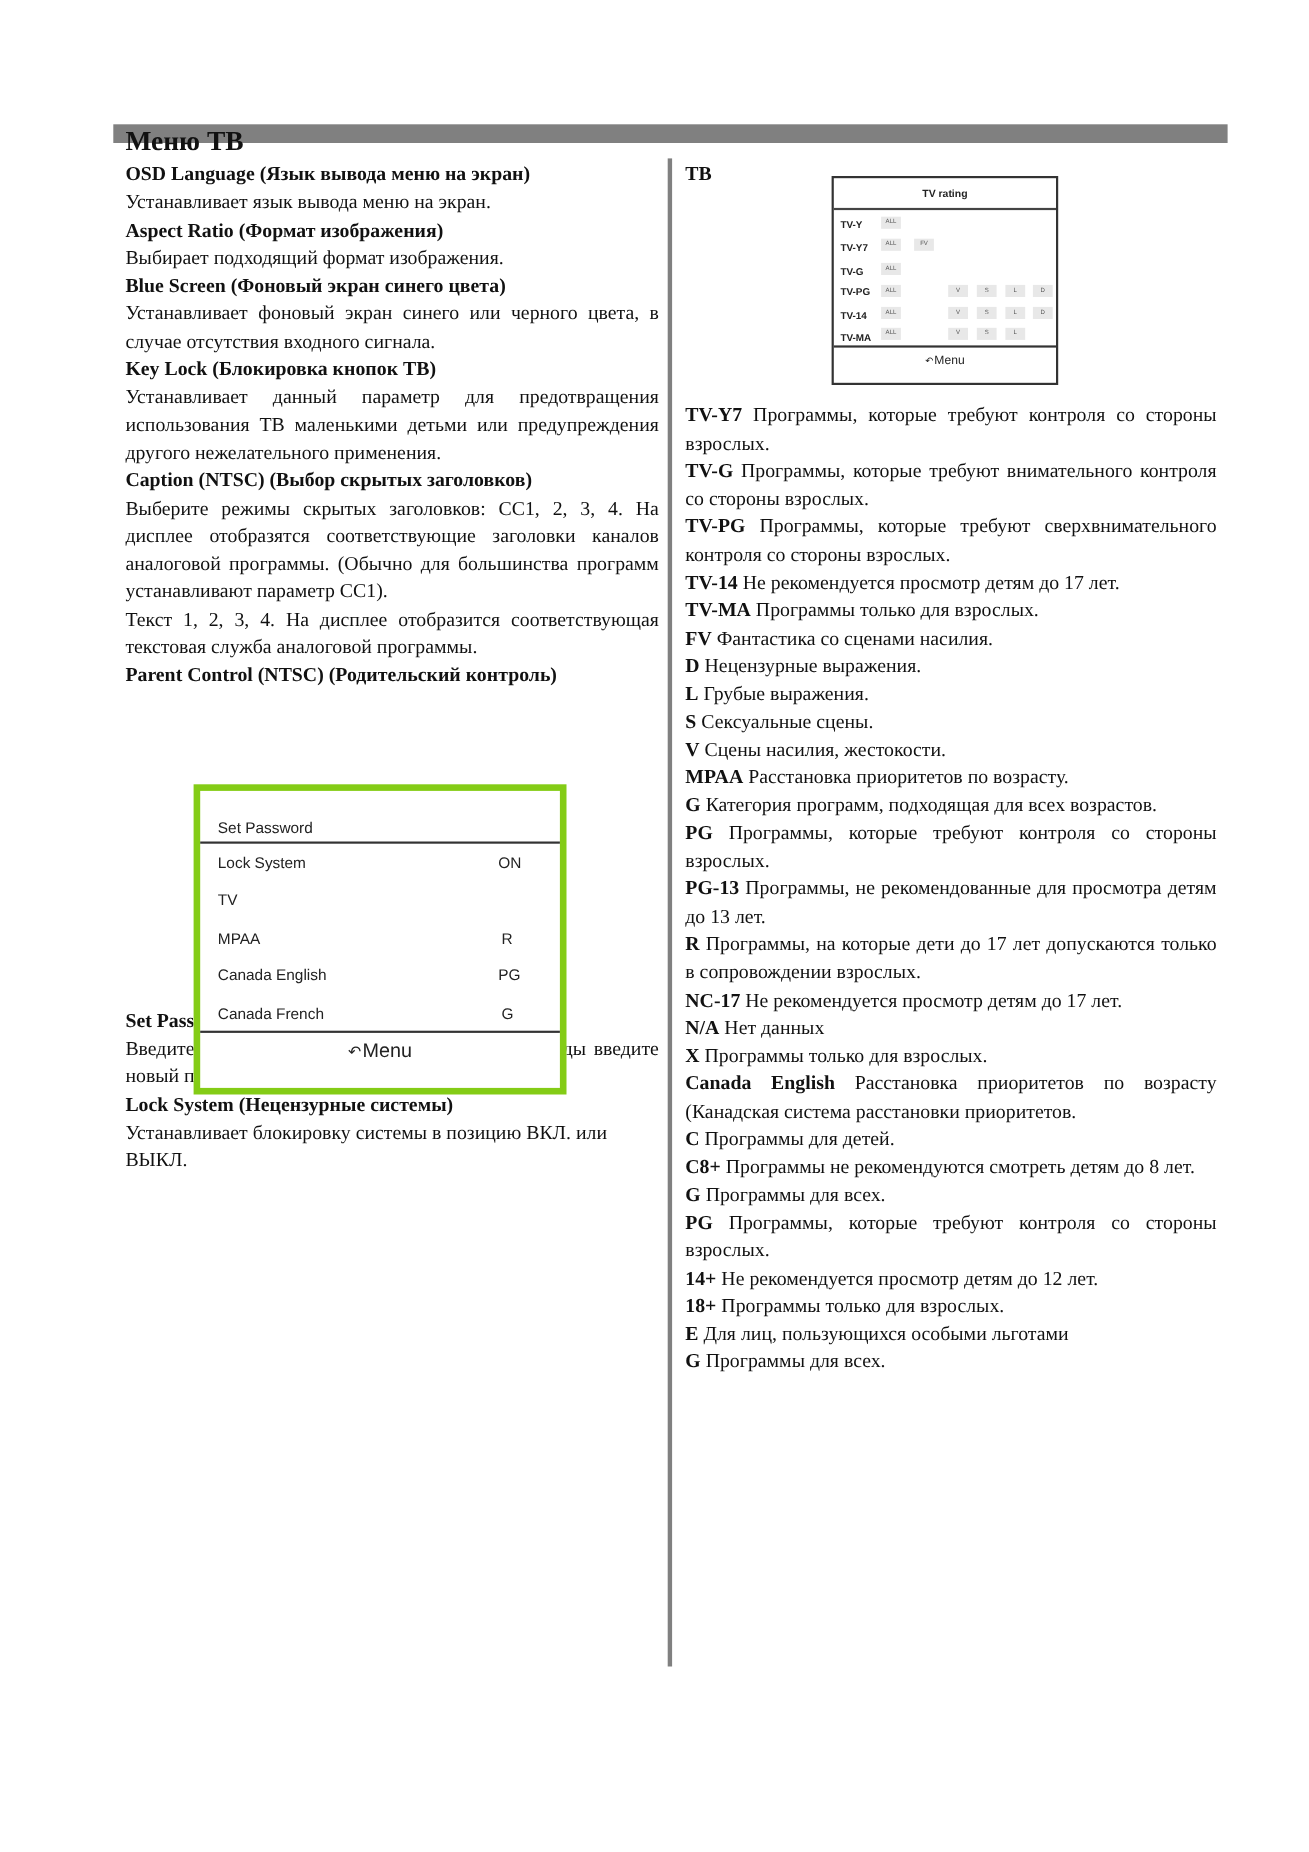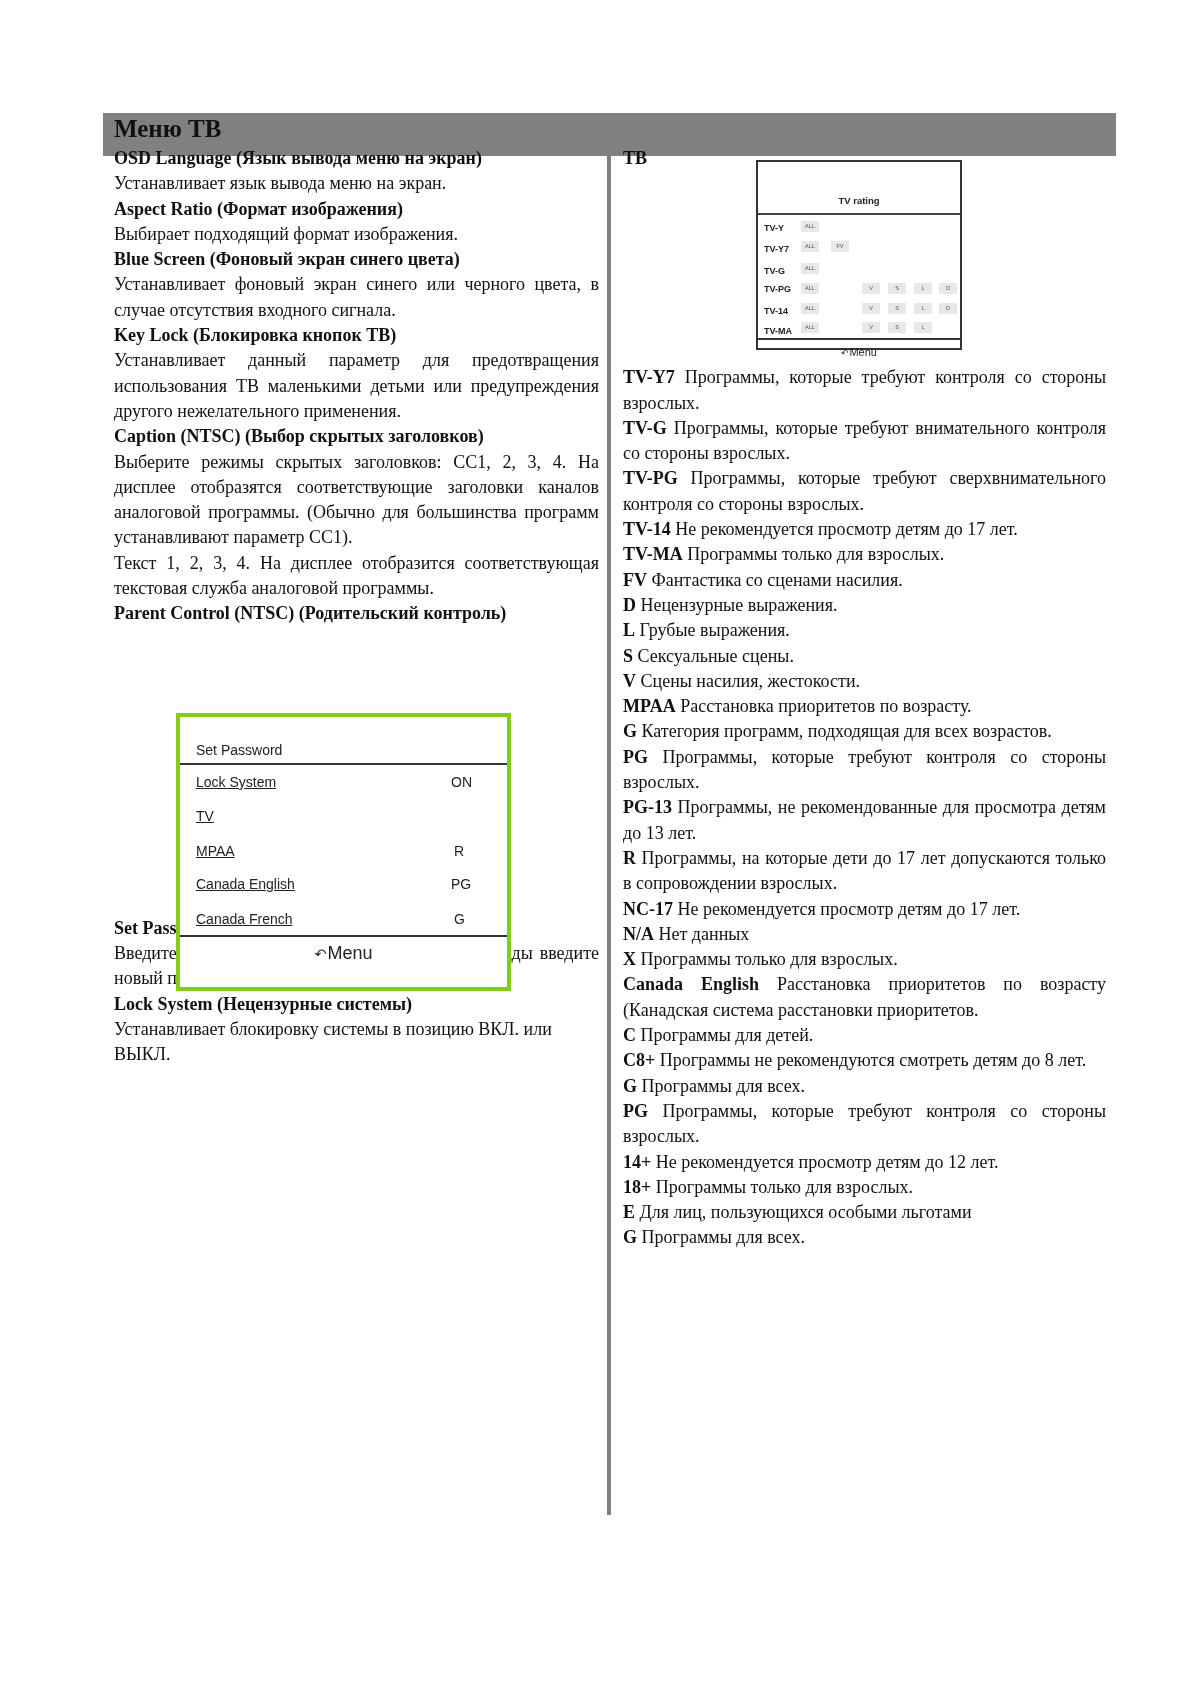--- a/index.html
+++ b/index.html
@@ -1,48 +1,48 @@
 <!DOCTYPE html>
 <html><head>
 <meta charset="utf-8">
 <style>
   html, body { margin: 0; padding: 0; background: #ffffff; }
   body { width: 1190px; height: 1684px; position: relative; overflow: hidden;
          font-family: "Liberation Serif", serif; color: #111; }
-  .titlebar { position: absolute; left: 103px; top: 113px; width: 1013px; height: 43px;
+  .titlebar { position: absolute; left: 103px; top: 113px; width: 1013px; height: 17px;
               background: #808080; }
   .titlebar h1 { margin: 0; padding-left: 11px; font-size: 25px; line-height: 31px;
                  font-weight: bold; color: #111; }
   .divider { position: absolute; left: 607px; top: 144px; width: 4px; height: 1371px;
              background: #808080; }
   .col { position: absolute; font-size: 18px; line-height: 25.3px; text-align: justify; }
   .col.left { left: 114px; top: 146px; width: 485px; }
   .col.right { left: 623px; top: 146px; width: 483px; }
   .col p { margin: 0; }
   .col .h { font-weight: bold; }
   .col b { font-weight: bold; }
   .col .last { text-align: left; }
   
   .tvpanel { position: absolute; left: 756px; top: 160px; width: 202px; height: 186px;
              border: 2px solid #333; font-family: "Liberation Sans", sans-serif; background: #fff; }
   .tvpanel .phead { height: 29px; border-bottom: 2px solid #444; text-align: center;
-                    font-size: 9.5px; font-weight: bold; line-height: 12px; padding-top: 9px; box-sizing: border-box; color:#222;margin-top:24px; }
+                    font-size: 9.5px; font-weight: bold; line-height: 12px; padding-top: 9px; box-sizing: border-box; color:#222; }
   .tvpanel .rows { position: relative; height: 123px; }
   .tvpanel .row { position: absolute; left: 6px; height: 20px; width: 190px; }
   .tvpanel .rlabel { position: absolute; left: 0; font-size: 9px; font-weight: bold; color: #222; }
   .tvpanel .tag { position: absolute; top: 0; width: 18px; height: 11px; background: #e8e8e8;
                   font-size: 5.5px; color: #555; text-align: center; line-height: 11px; }
   .tvpanel .pfoot { border-top: 2px solid #333; height: 28px; text-align: center; font-size: 11px;
                     line-height: 24px; color: #222; }
   
   .pcpanel { position: absolute; left: 176px; top: 713px; width: 327px; height: 270px;
-             border: 4px solid #84cc16; font-family: "Liberation Sans", sans-serif; background:#fff; color:#222; }
+             border: 6px solid #84cc16; font-family: "Liberation Sans", sans-serif; background:#fff; color:#222; }
   .pcpanel .phead { height: 48px; border-bottom: 2px solid #333; box-sizing: border-box;
                     padding: 25px 0 0 16px; font-size: 14px; }
-  .pcpanel .prow { position: absolute; left: 16px; width: 295px; font-size: 14px; height: 18px; text-decoration: underline; }
+  .pcpanel .prow { position: absolute; left: 16px; width: 295px; font-size: 14px; height: 18px; }
   .pcpanel .prow .pv { position: absolute; left: 255px; }
   .pcpanel .pfoot { position: absolute; left: 0; top: 218px; width: 327px; height: 50px;
                     border-top: 2px solid #333; text-align: center; font-size: 18px; line-height: 32px; }
   .icon-back { display: inline-block; font-size: 0.8em; margin-right: 1px; }
 </style>
 </head>
 <body>
 
 <div class="titlebar">
   <h1>Меню ТВ</h1>

